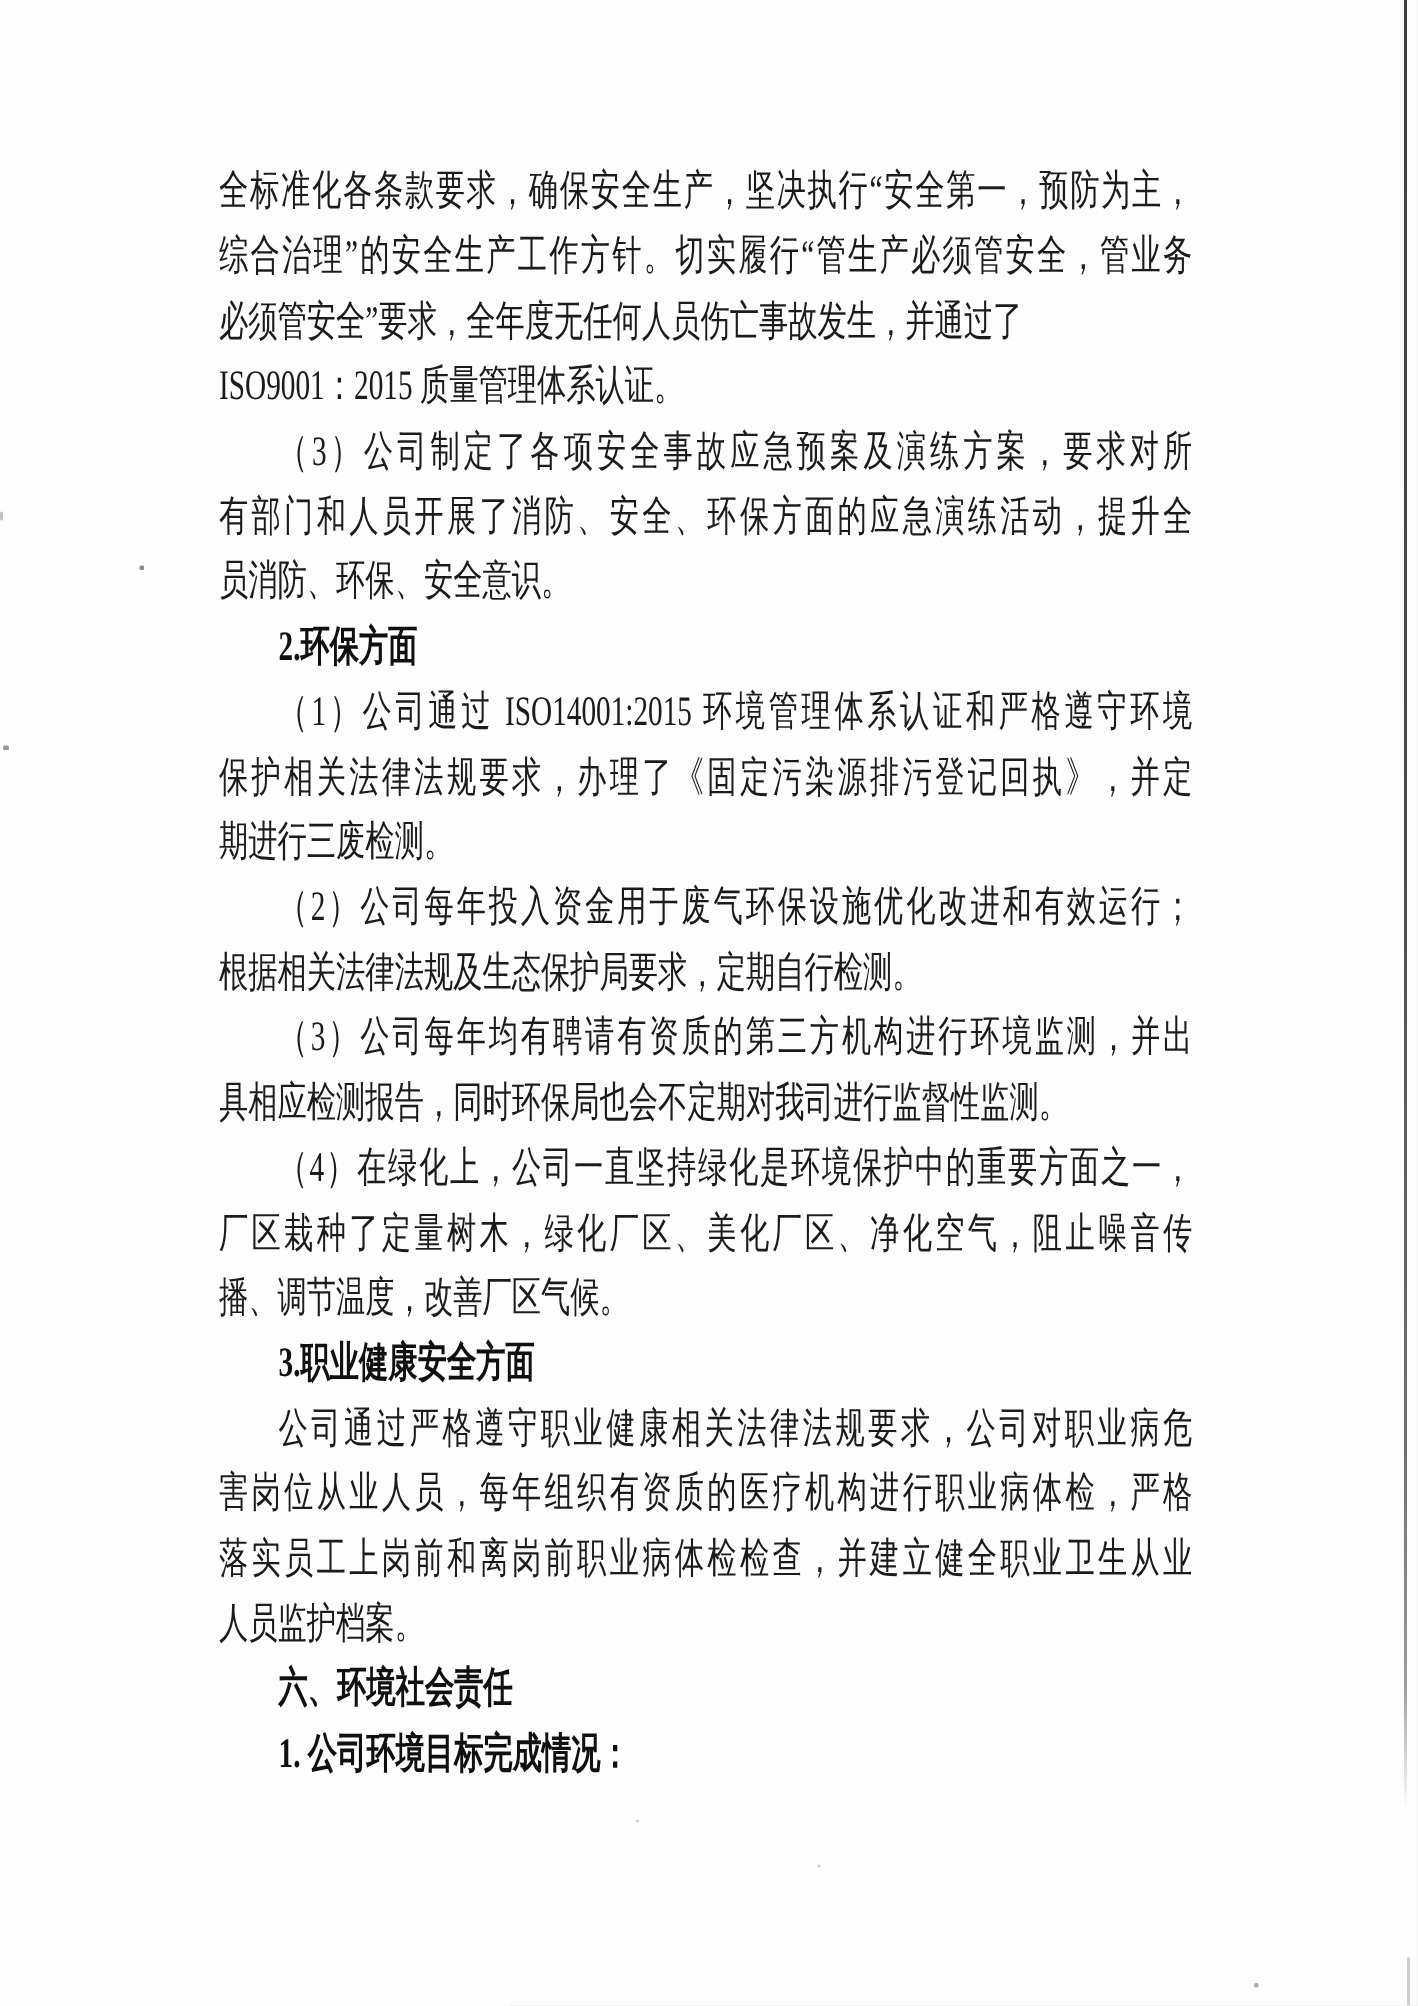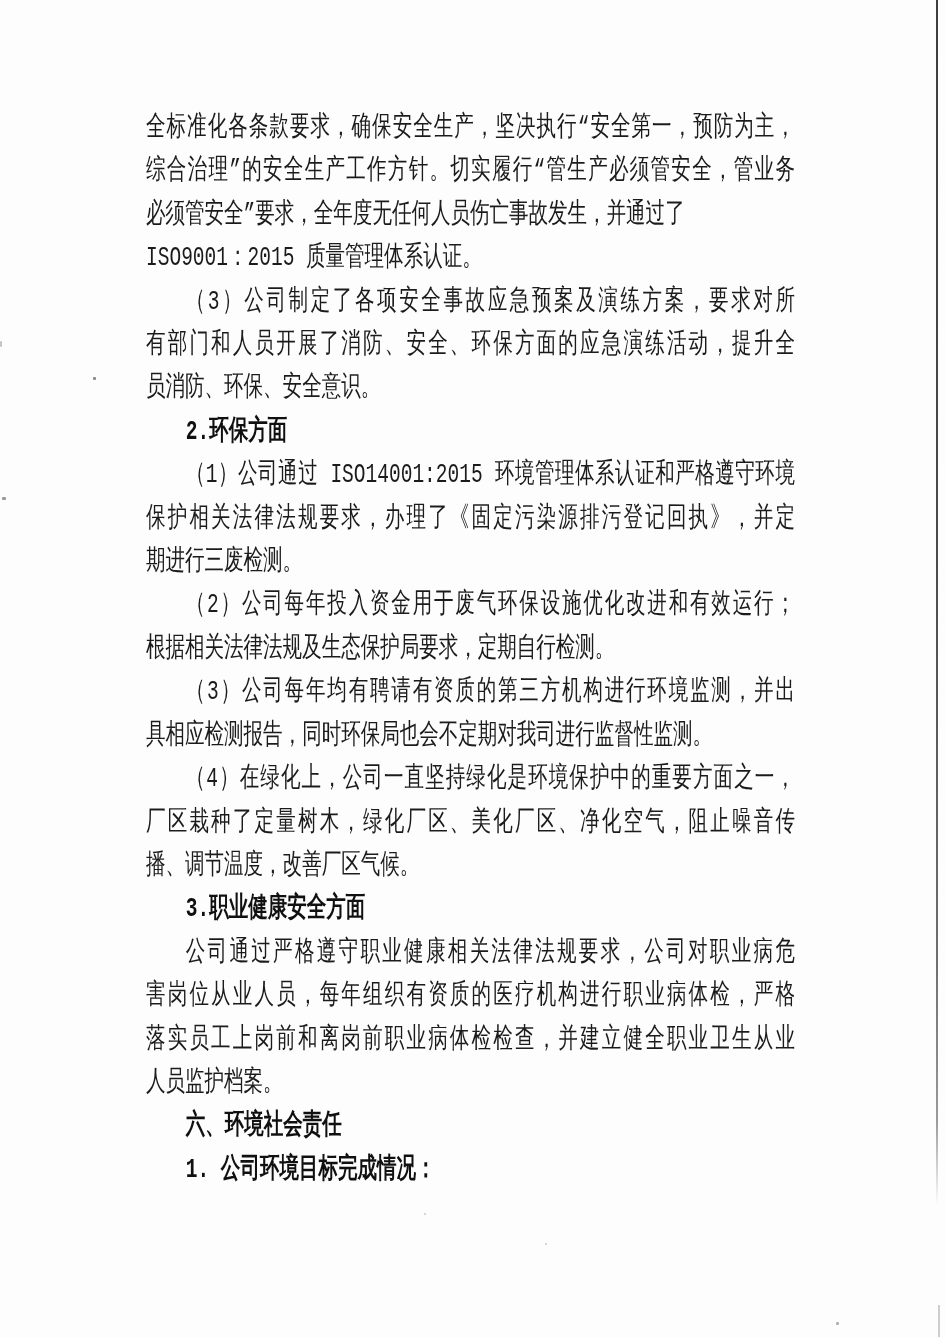--- a/index.html
+++ b/index.html
@@ -1,21 +1,21 @@
 <!DOCTYPE html>
 <html><head>
 <meta charset="utf-8">
 <style>
   html,body{margin:0;padding:0;background:#e8e8e8;}
   .page{
     position:relative;
     width:945px;height:1337px;
     background:#fdfdfd;
     overflow:hidden;
-    font-family:Liberation Mono, monospace;
+    font-family:Liberation Serif, serif;
   }
   
   .text-block{
     position:absolute;
     left:146px;top:106px;
     width:931px;
     transform:scale(0.697,1);
     transform-origin:0 0;
     color:#1b1b1b;
     font-size:28px;

